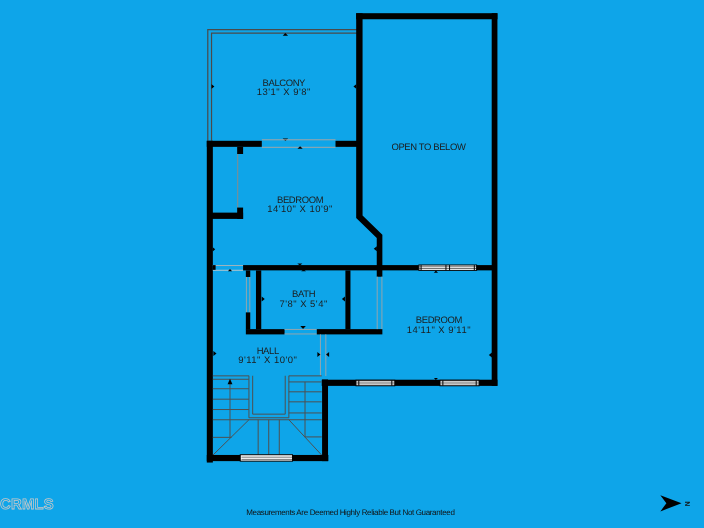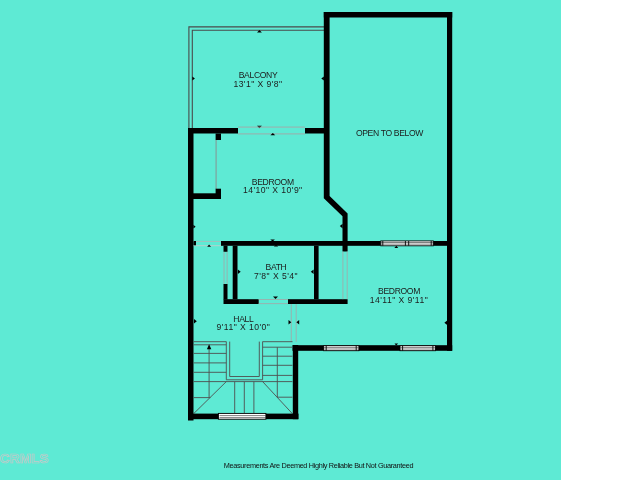--- a/index.html
+++ b/index.html
@@ -1,16 +1,16 @@
 <!DOCTYPE html>
 <html><head>
 <meta charset="utf-8">
 <style>
 html,body{margin:0;padding:0;background:#ffffff;}
-#plan{position:relative;width:561px;height:480px;background:#5eead4;overflow:hidden;}
+#plan{position:relative;width:640px;height:480px;background:#0ea5e9;overflow:hidden;}
 svg{position:absolute;top:0;left:0;}
 text{font-family:"Liberation Sans", sans-serif;fill:#1c1c1c;}
 .lbl{font-size:8.6px;letter-spacing:-0.35px;}
 .dim{font-size:8.6px;letter-spacing:0.45px;}
 </style>
 </head>
 <body>
 <div id="plan">
 <svg width="640" height="480" viewBox="0 0 640 480">
 

